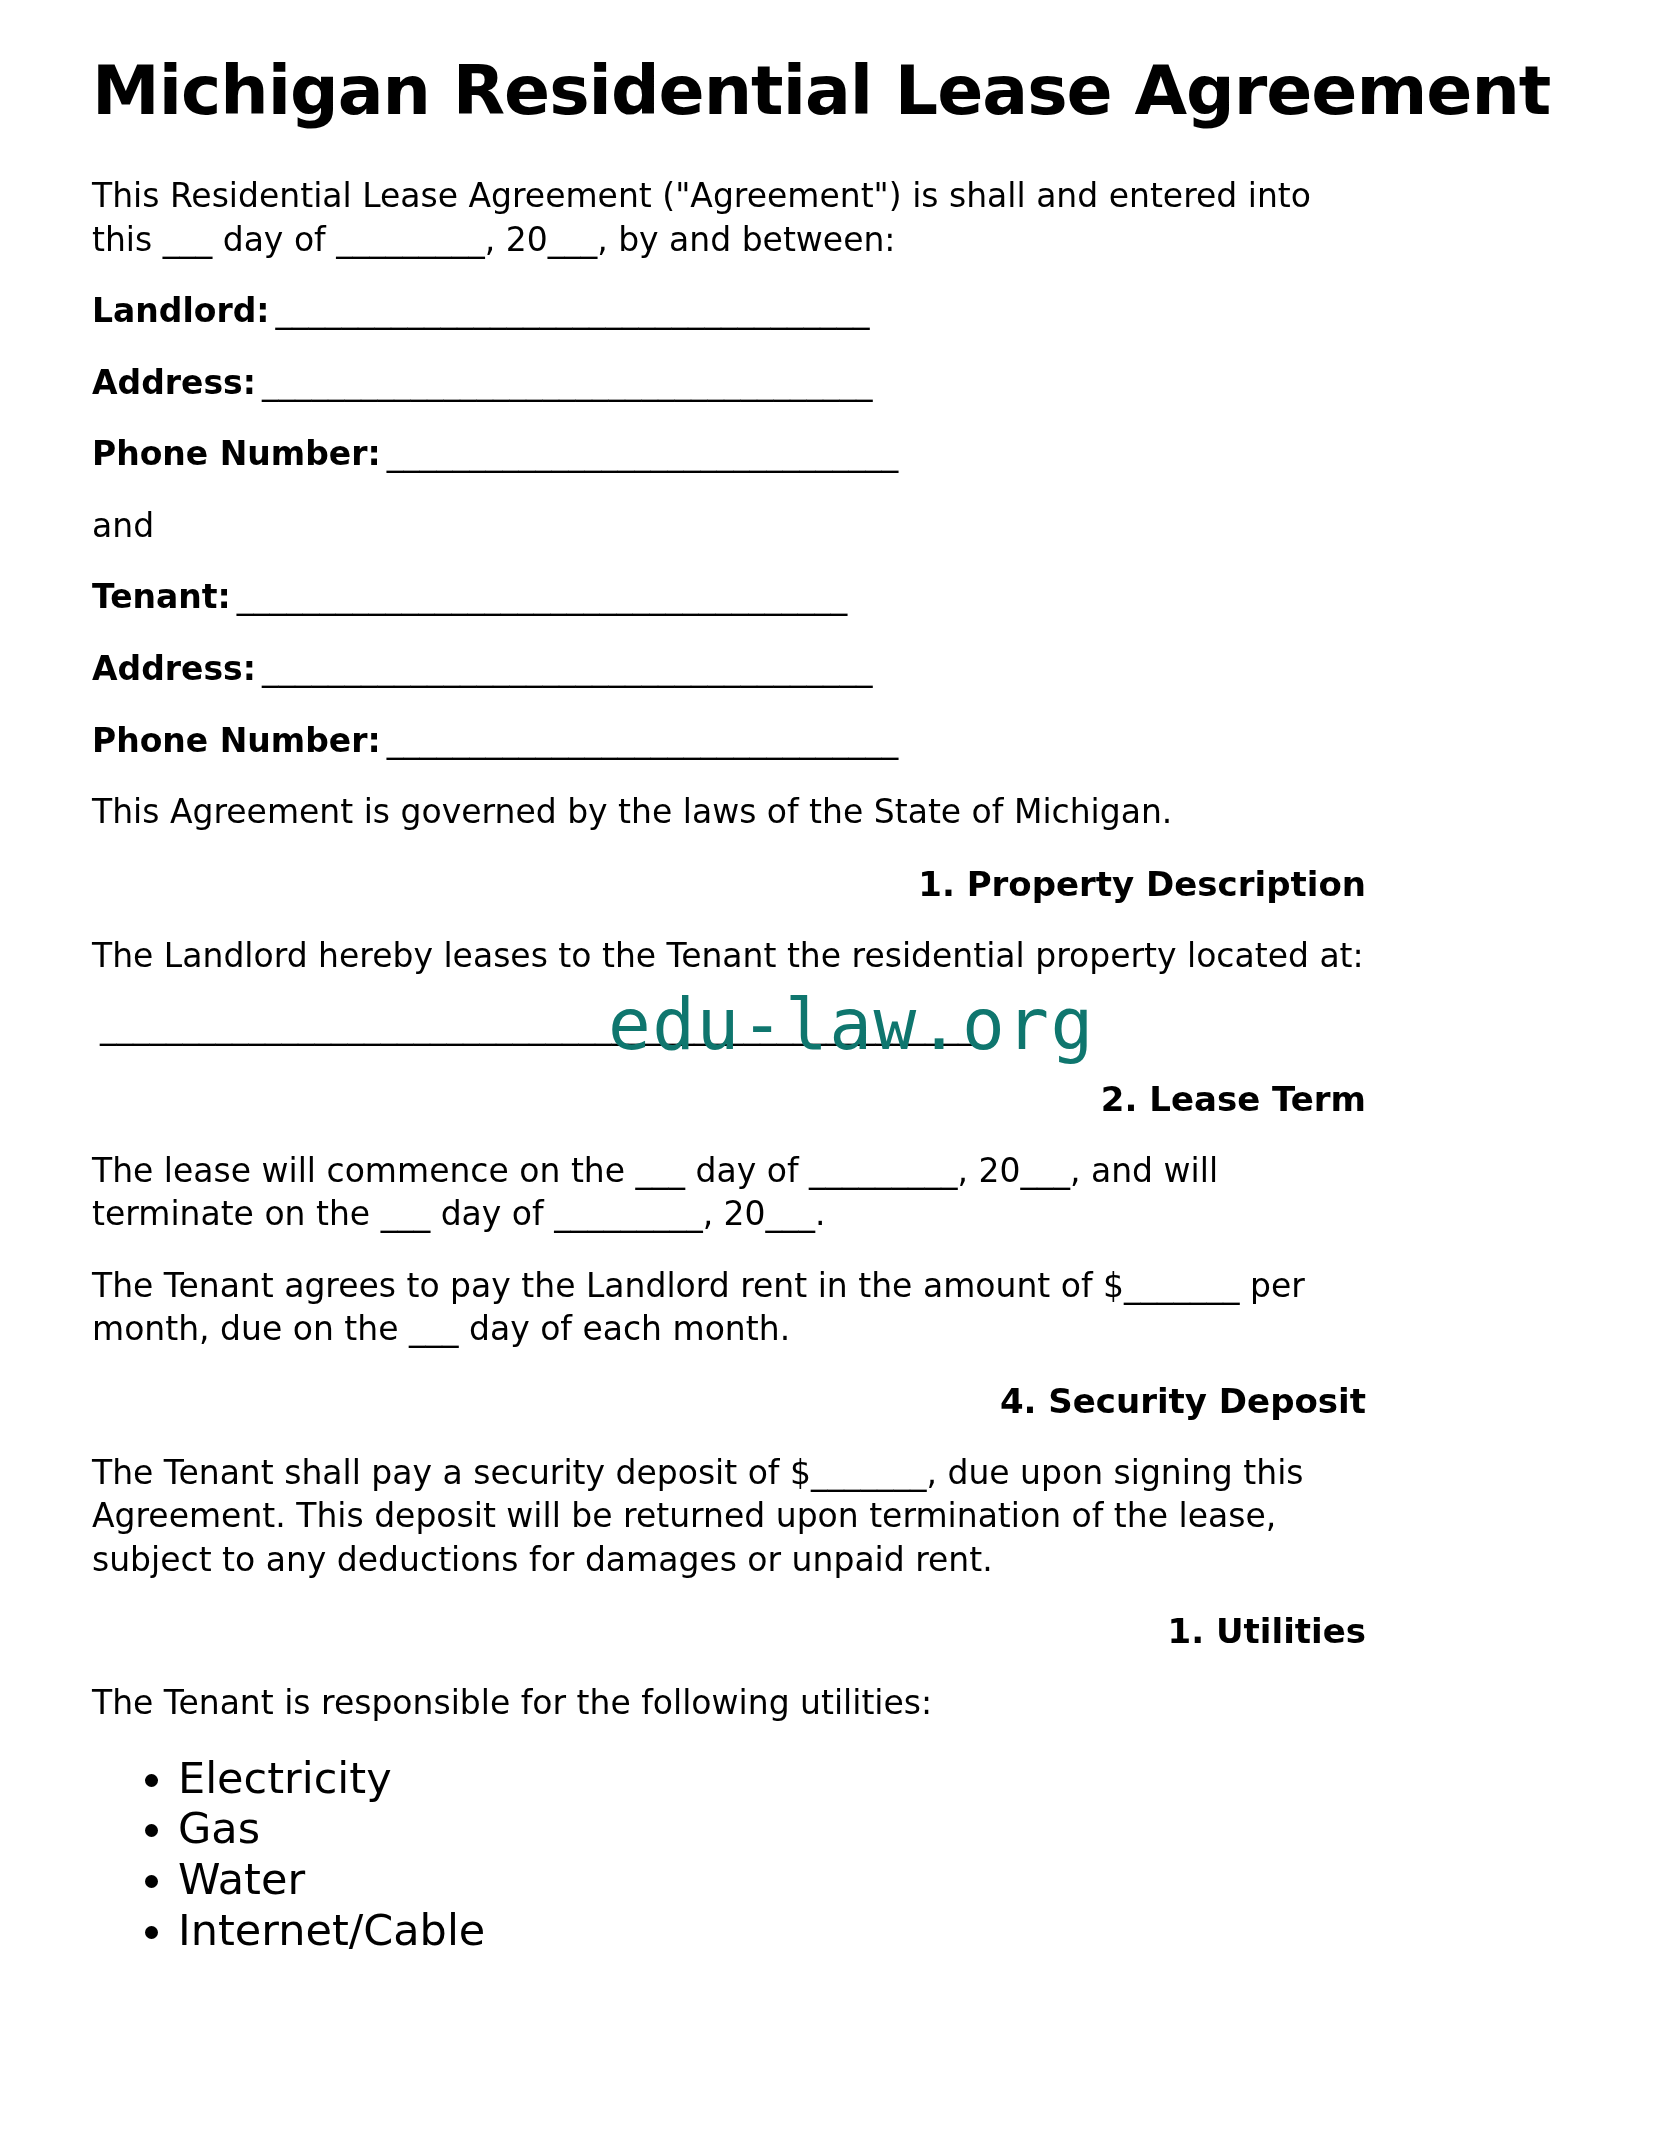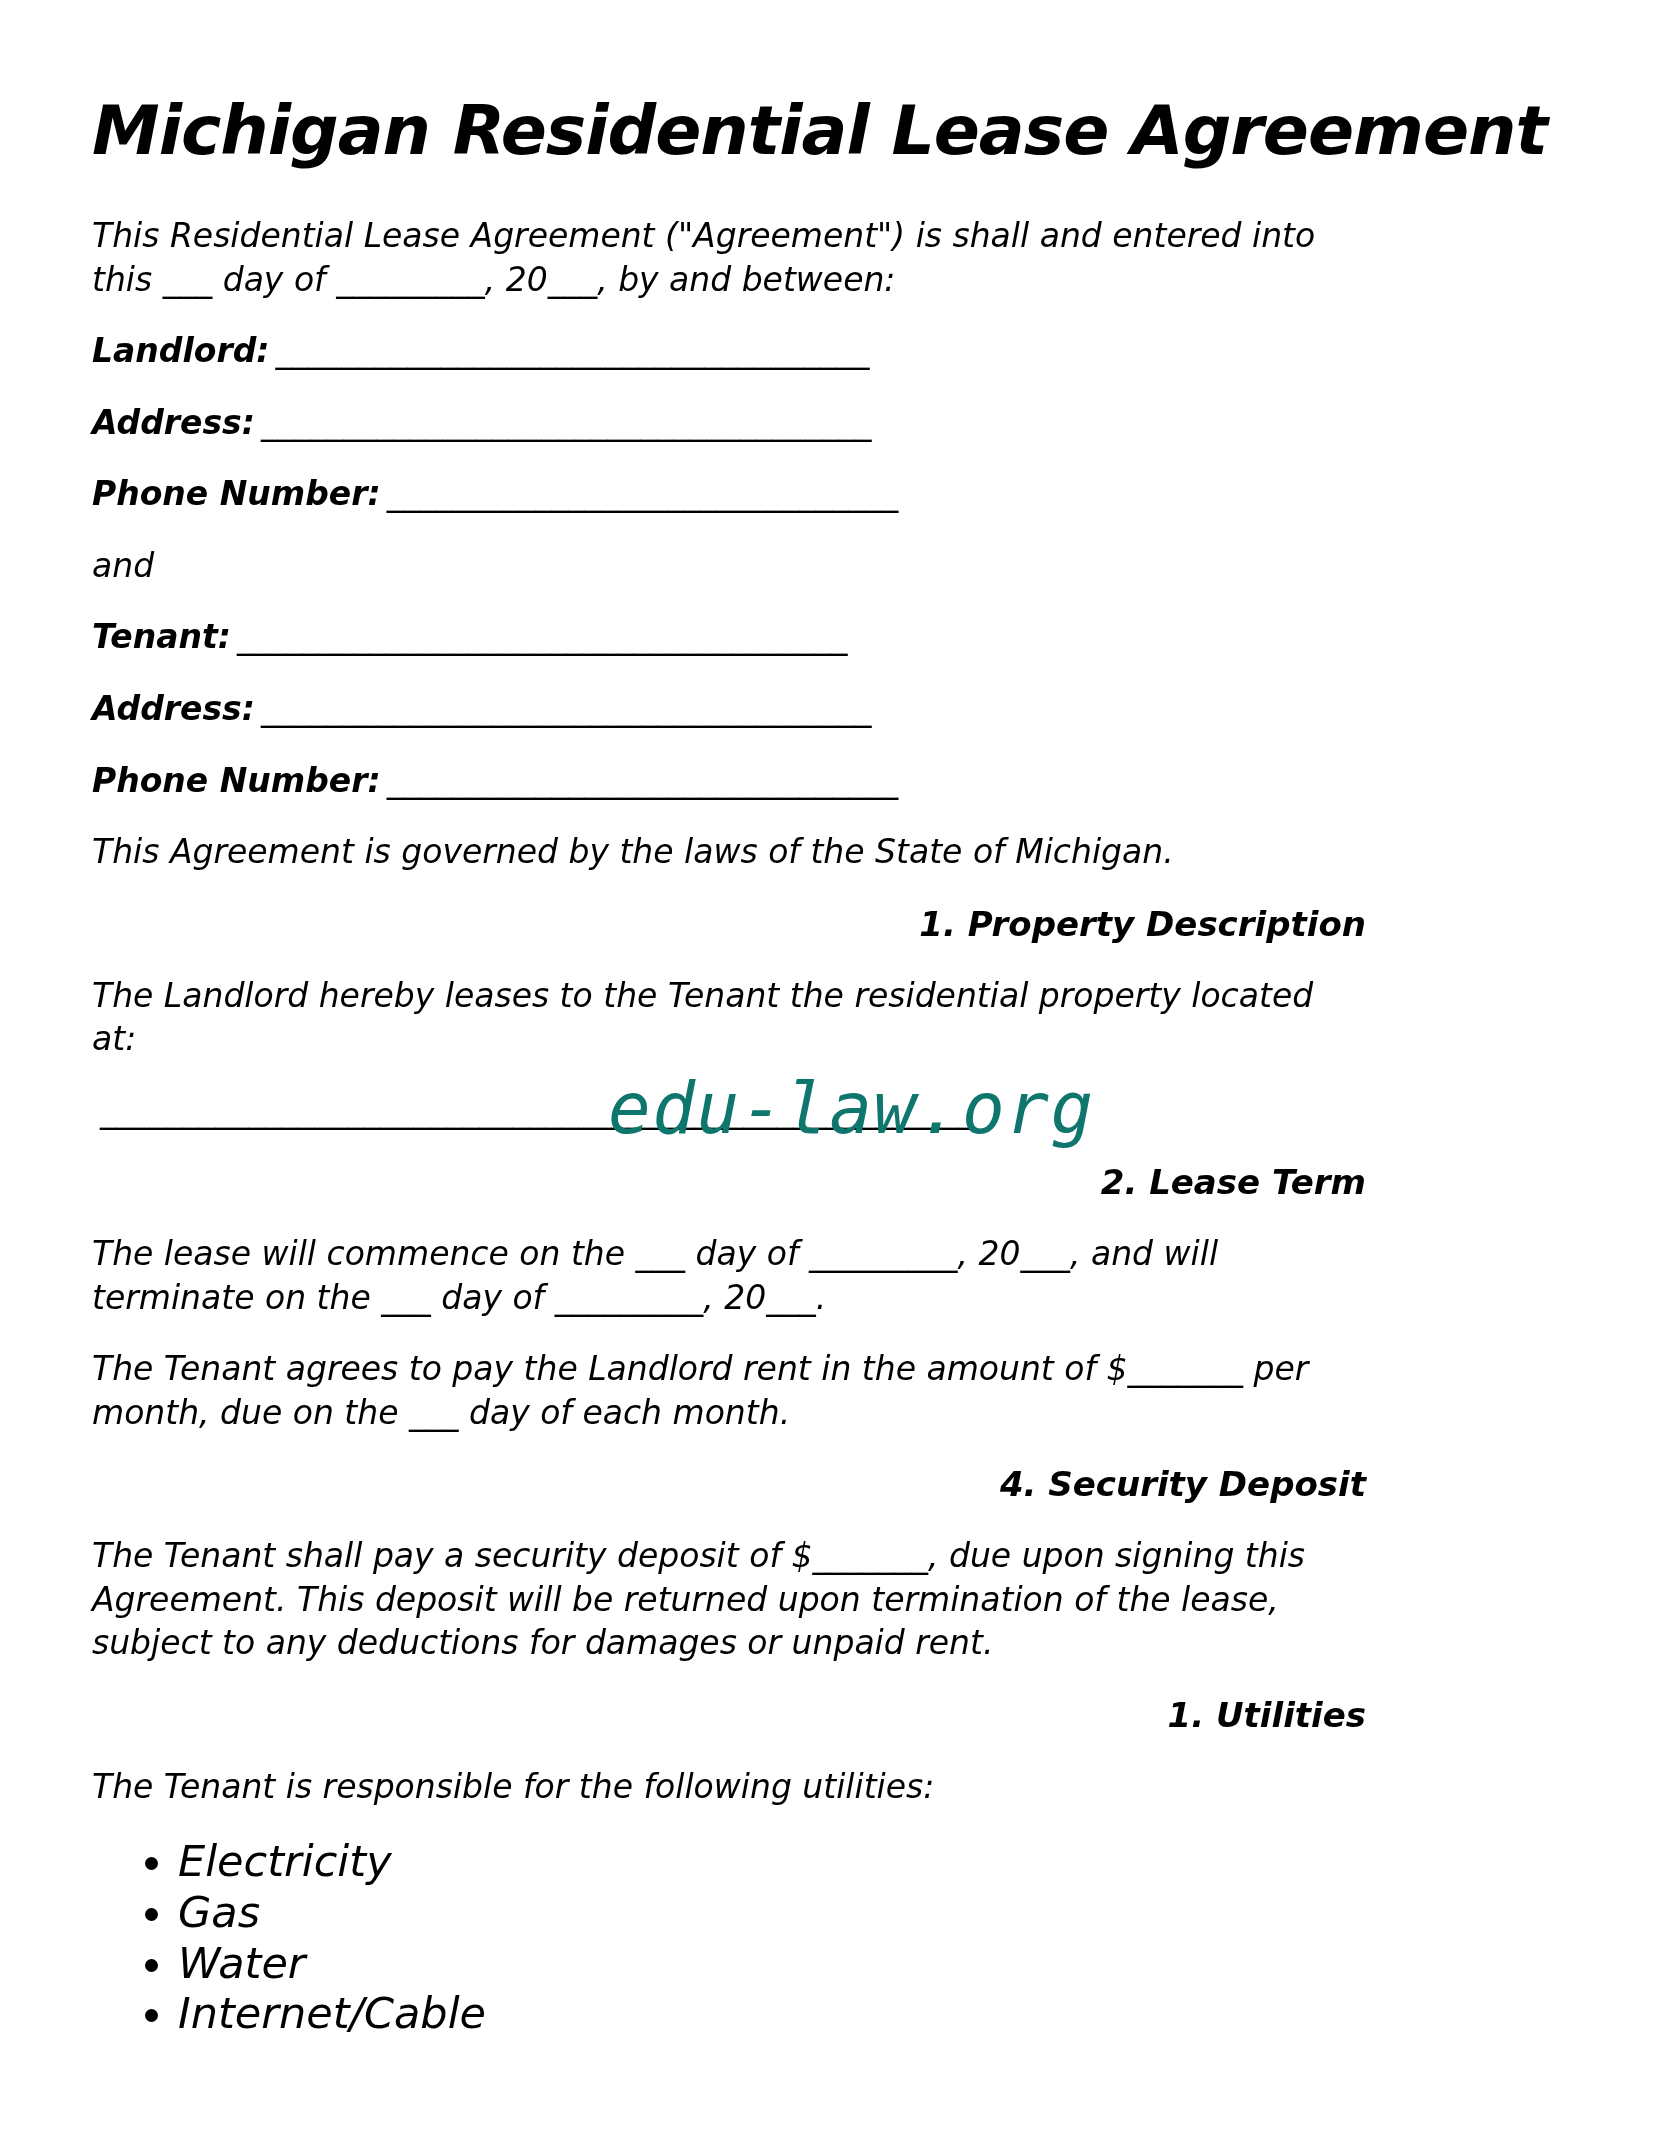--- a/index.html
+++ b/index.html
@@ -11,23 +11,22 @@
     width: 1664px;
     height: 2154px;
     overflow: hidden;
     font-family: "DejaVu Sans", "Liberation Sans", sans-serif;
     color: #000000;
   }
   .page {
     box-sizing: border-box;
     width: 1448px;
     height: 2154px;
-    padding: 92px 82px 0 92px;
+    padding: 52px 82px 0 92px;
     background: #ffffff;
-    font-style: italic;
   }
   h1.doc-title {
     font-size: 68px;
     font-weight: bold;
     line-height: 1.15;
     margin: 0 0 44px 0;
     letter-spacing: -1px;
     white-space: nowrap;
   }
   p.para {

